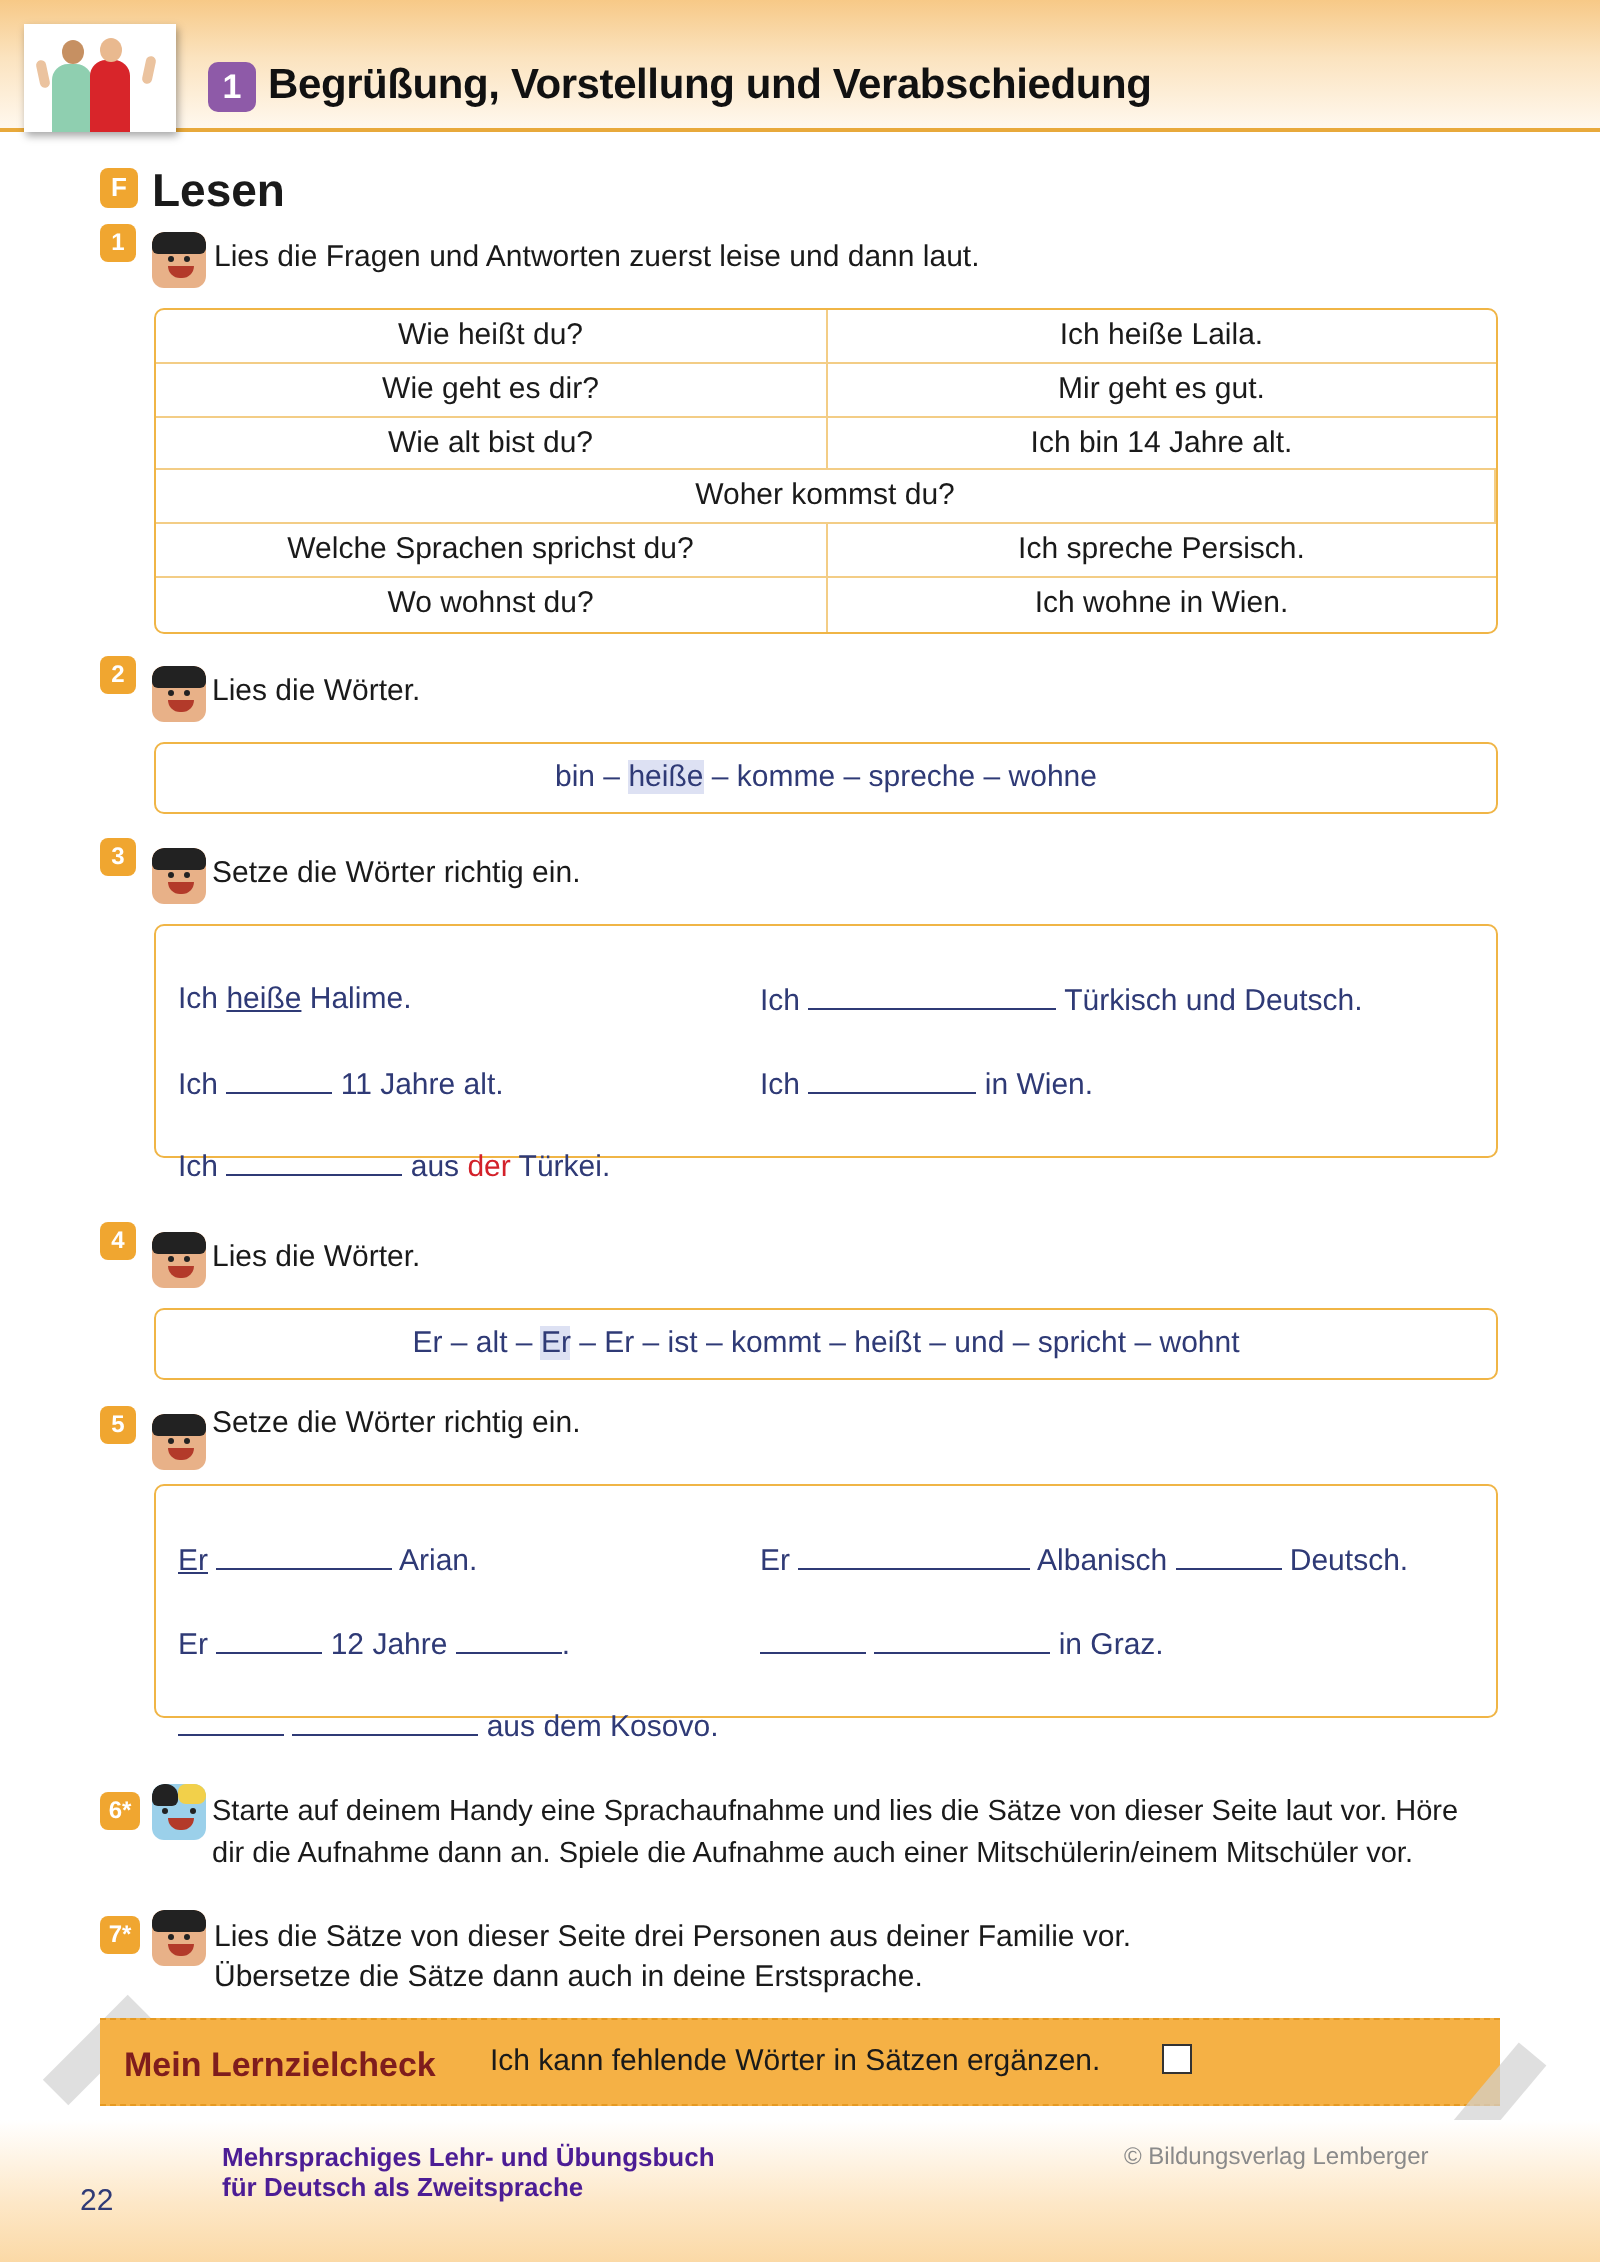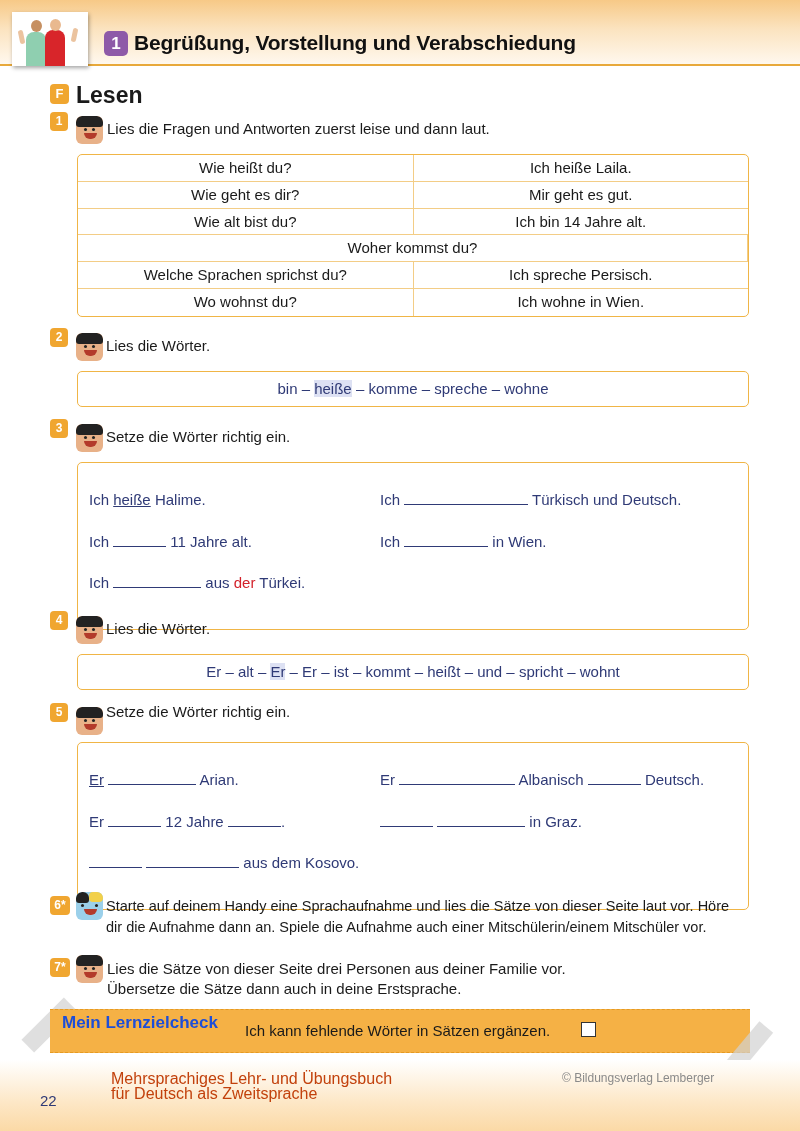--- a/index.html
+++ b/index.html
@@ -67,45 +67,45 @@
   .qa-cell.q { border-right: 1px solid #f3cd86; }
 
   .word-box {
     position: absolute; left: 77px; width: 672px; height: 36px;
     border: 1.5px solid #f0b546; border-radius: 5px;
     text-align: center; font-size: 15px; line-height: 34px; color: #2f3a76;
   }
   .hl { background: #dde1f3; }
 
   .fill-box {
-    position: absolute; left: 77px; width: 672px; height: 168px;
+    position: absolute; left: 77px; width: 672px; height: 117px;
     border: 1.5px solid #f0b546; border-radius: 5px;
   }
   .fill-line { position: absolute; font-size: 15px; color: #2f3a76; white-space: pre; }
   .blank { display: inline-block; border-bottom: 1px solid #2f3a76; height: 14px; vertical-align: baseline; }
   .under { text-decoration: underline; }
   .red { color: #d3212a; }
 
   .lernziel {
     position: absolute; left: 50px; top: 1009px; width: 700px; height: 44px;
     background: #f5b145; border-top: 1px dashed #e69a22; border-bottom: 1px dashed #e69a22;
   }
-  .lernziel-title { position: absolute; left: 12px; top: 3px; font-size: 17px; font-weight: bold; color: #1d4ed8; }
+  .lernziel-title { position: absolute; left: 12px; top: 13px; font-size: 17px; font-weight: bold; color: #7f1d1d; }
   .lernziel-text { position: absolute; left: 195px; top: 12px; font-size: 15px; color: #1a1a1a; }
   .checkbox { position: absolute; left: 531px; top: 12px; width: 15px; height: 15px; border: 1px solid #333; background: #fff; }
   .tape { position: absolute; width: 18px; height: 60px; background: rgba(210,210,210,0.7); }
   .tape.l { left: 40px; top: 995px; transform: rotate(45deg); }
   .tape.r { left: 738px; top: 1020px; transform: rotate(40deg); }
 
   .footer-bg {
     position: absolute; left: 0; top: 1060px; width: 800px; height: 71px;
     background: linear-gradient(to bottom, #ffffff 0%, #fde7c6 60%, #fbd9a6 100%);
   }
   .page-num { position: absolute; left: 40px; top: 1076px; font-size: 15px; color: #2f3a76; margin-top: 16px; }
-  .footer-left { position: absolute; left: 111px; top: 1071px; font-size: 16px; color: #c2410c; line-height: 15px; }
+  .footer-left { position: absolute; left: 111px; top: 1071px; font-size: 13px; color: #4c1d95; line-height: 15px; font-weight: bold; }
   .footer-right { position: absolute; left: 562px; top: 1071px; font-size: 12px; color: #8a8a8a; }
 </style>
 </head>
 <body>
 
 <div class="header">
   <div class="header-photo">
     <div class="hand l"></div>
     <div class="kid girl"></div>
     <div class="kid boy"></div>

